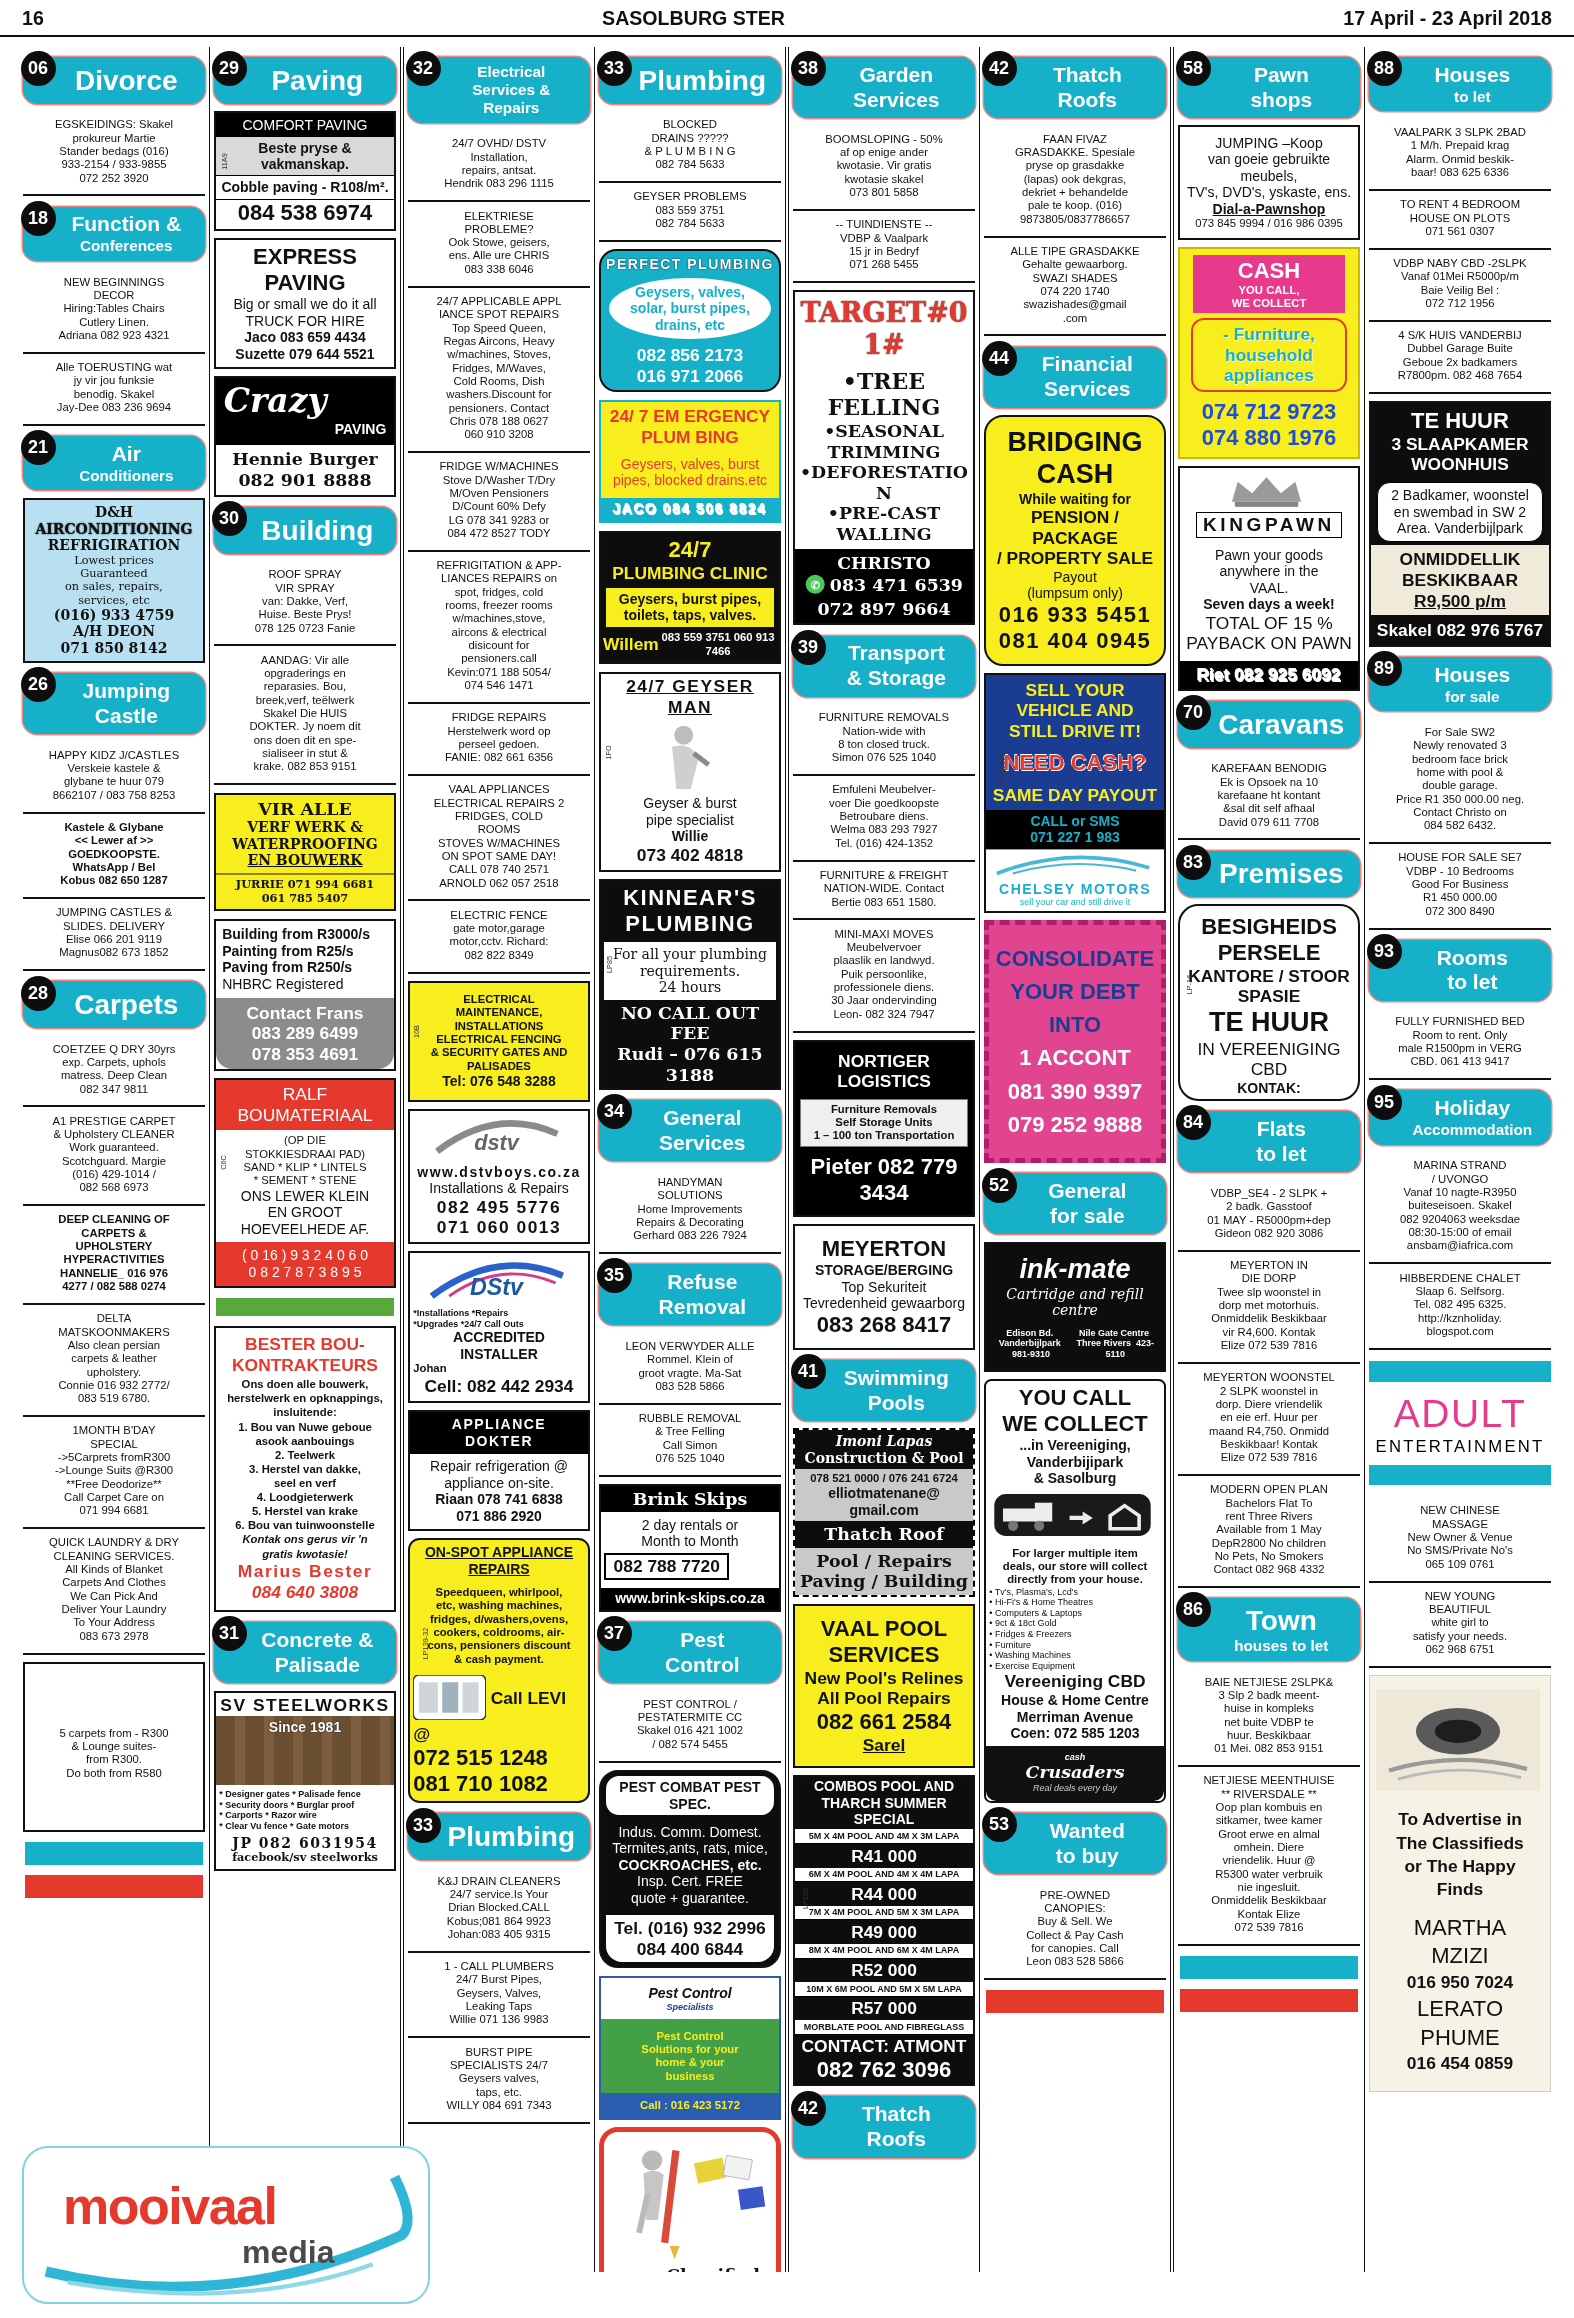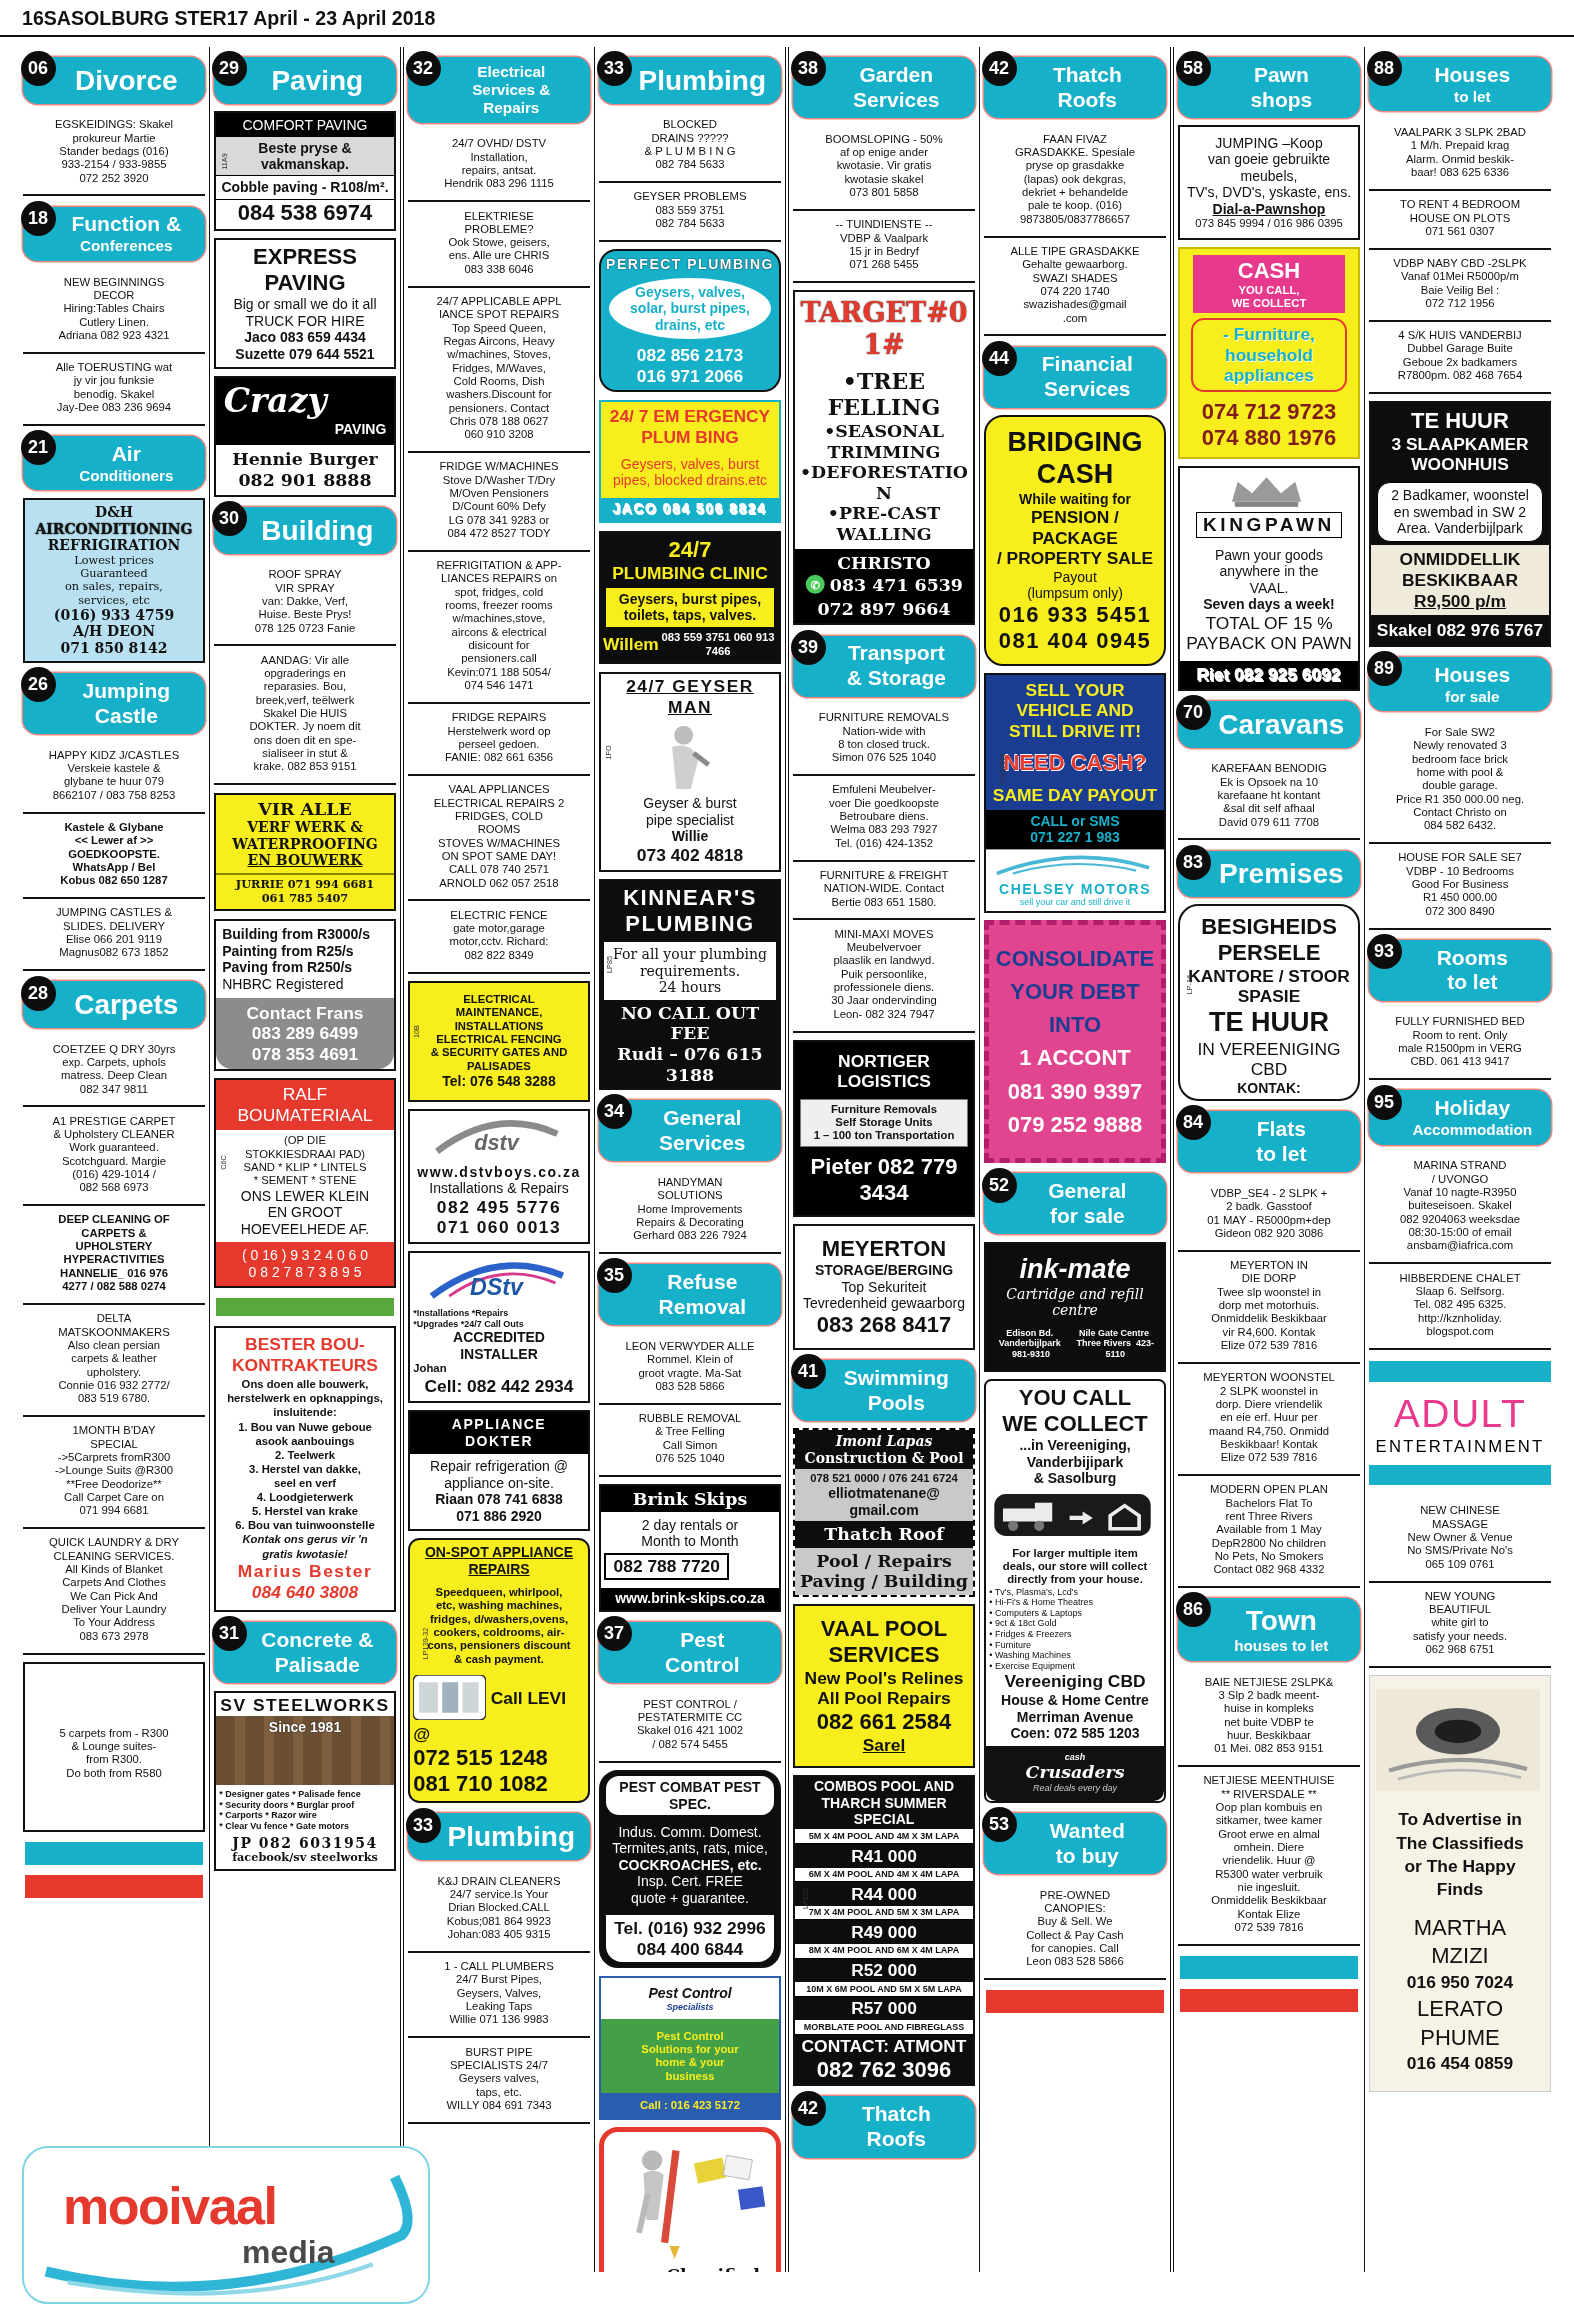--- a/index.html
+++ b/index.html
@@ -1,18 +1,18 @@
 <!DOCTYPE html>
 <html style="font-size:11.6px"><head>
 <meta charset="utf-8">
 <style>
   html,body{margin:0;padding:0;background:#888;}
   body{font-family:"Liberation Sans", sans-serif;}
   .page{position:relative;width:1574px;height:2319px;background:#fff;margin:0 auto;overflow:hidden;}
-  .pagehead{display:flex;justify-content:flex-start;align-items:flex-end;padding:7.3px 22px 4.4px;border-bottom:2.9px solid #111;font-weight:bold;font-size:19.6px;color:#111;}
+  .pagehead{display:flex;justify-content:space-between;align-items:flex-end;padding:7.3px 22px 4.4px;border-bottom:2.9px solid #111;font-weight:bold;font-size:19.6px;color:#111;}
   .cols{display:flex;justify-content:space-between;padding:10.2px 19px 0;height:2225px;overflow:hidden;}
   .col{width:189px;padding:0 4.4px;overflow:hidden;}
   .col.rule{border-left:1.5px solid #111;}
   .col.thick{border-left:4.4px double #111;}
   .ln{font-size:11.3px;line-height:1.18;text-align:center;color:#111;word-wrap:break-word;}
   .b{font-weight:bold;} .it{font-style:italic;} .u{text-decoration:underline;}
   .sm{font-size:9px;} .lg{font-size:14px;} .xl{font-size:17.4px;} .xxl{font-size:22px;} .hg{font-size:27px;}
   .w{color:#fff;} .r{color:#e6392e;} .y{color:#f8ee1e;} .cy{color:#17b0c9;} .nv{color:#1b3d91;} .gy{color:#cfcfcf;}
   .sf{font-family:"DejaVu Serif", serif;}
   .L{text-align:left;} .right{text-align:right;} .sp{letter-spacing:1.5px;}
@@ -88,21 +88,21 @@
   .inkmate{background:#0d0d0d;padding:5.8px 1.5px;}
   .ik3{display:flex;justify-content:space-around;}
   .youcall{border-radius:7.3px;}
   .yc-icon{text-align:center;padding:2.9px 0;}
   .crus{background:#111;border-radius:0 0 10.2px 10.2px;padding:5.8px 1.5px 7.3px;}
   .aandag{padding:2.9px 1.5px;}
   .cashcall{background:#f8ee1e;border:2.2px solid #c9b900;}
   .cc1{background:#e83a8c;margin:5.8px 13px 2.9px;padding:2.9px 1.5px;}
   .cc2{border:2.2px solid #e6392e;border-radius:13px;margin:4.4px 10.2px;padding:4.4px 1.5px;}
   .cc2 .ln{color:#17b0c9;text-shadow:0.7px 0.7px 0 #fff;}
-  .cc3{padding:2.9px 0 5.8px;} .cc3 .ln{color:#7f1d1d;}
+  .cc3{padding:2.9px 0 5.8px;} .cc3 .ln{color:#1d4ed8;}
   .kingpawn .kp-word{display:inline-block;border:1.5px solid #000;padding:0.7px 5.8px;font-weight:bold;letter-spacing:3.6px;font-size:19px;}
   .kp4{background:#000;padding:3.6px 1.5px;margin-top:2.9px;}
   .besig{border-width:2.9px;border-radius:20.4px;}
   .bg1{padding:7.3px 1.5px 2.9px;} .bg2{background:#0d0d0d;padding:4.4px 1.5px 7.3px;}
   .tehuur{background:#0d0d0d;}
   .th1{padding:4.4px 1.5px;}
   .th2{background:#fff;border-radius:13px;border:1.5px solid #000;margin:2.9px 5.8px;padding:4.4px 1.5px;}
   .th3{background:#efeada;margin:2.9px 0 0;padding:4.4px 1.5px;}
   .th4{background:#0d0d0d;padding:4.4px 1.5px;}
   .adultbox{border:none;}

